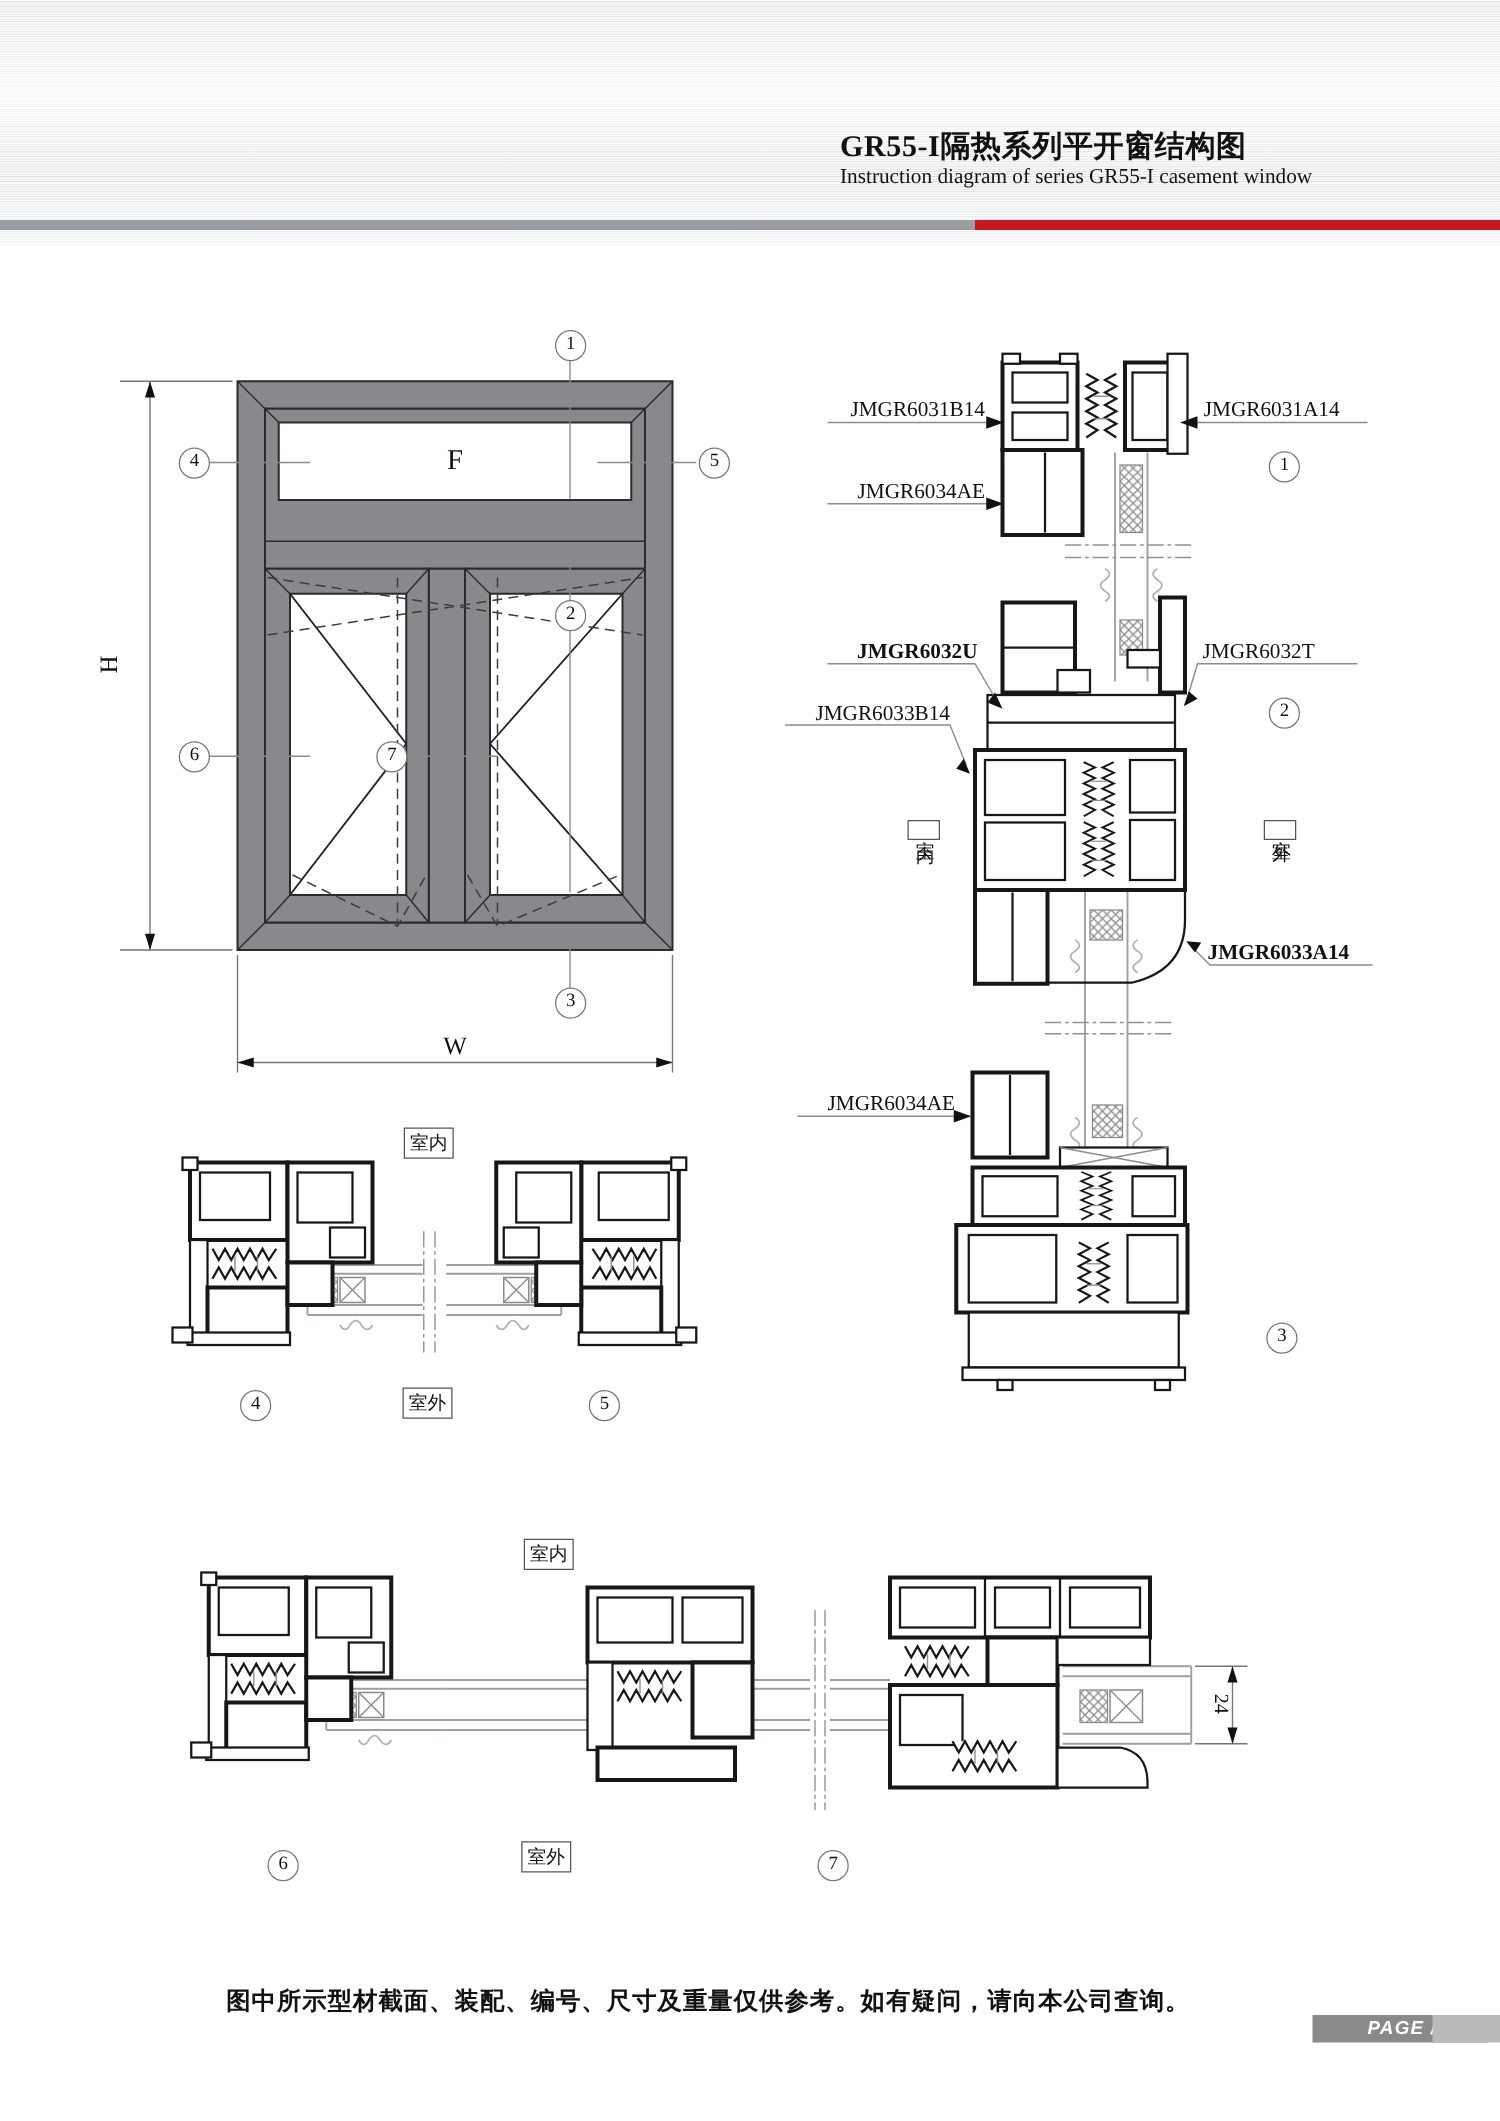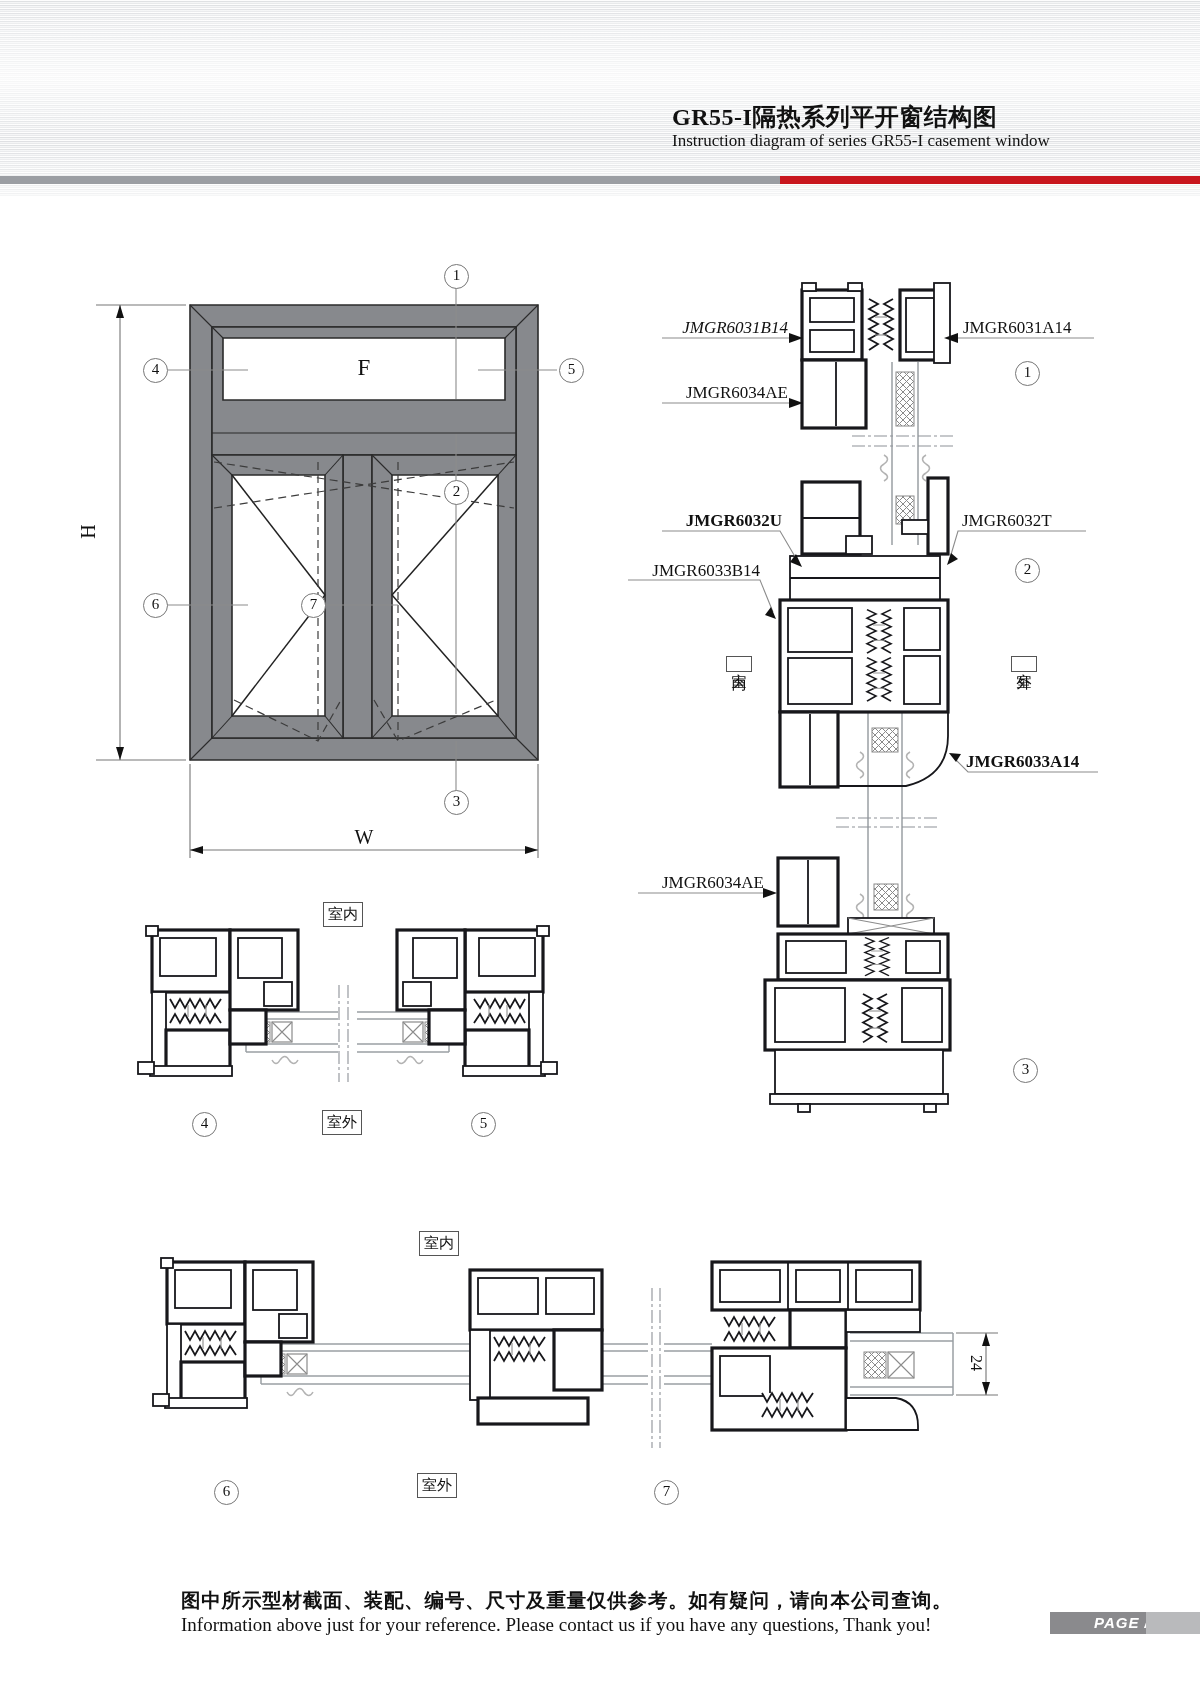--- a/index.html
+++ b/index.html
@@ -279,21 +279,21 @@
   <div class="abs dimlab" style="left:352px;top:826px;width:24px;">W</div>
   <div class="abs dimlab" style="left:352px;top:355px;width:24px;font-size:23px;">F</div>
   <div class="abs co" style="left:444px;top:264px;">1</div>
   <div class="abs co" style="left:444px;top:480px;">2</div>
   <div class="abs co" style="left:444px;top:790px;">3</div>
   <div class="abs co" style="left:143px;top:358px;">4</div>
   <div class="abs co" style="left:559px;top:358px;">5</div>
   <div class="abs co" style="left:143px;top:593px;">6</div>
   <div class="abs co" style="left:301px;top:593px;">7</div>
 
-  <div class="abs pl r" style="left:660px;top:318px;width:128px;font-style:italic;">JMGR6031B14</div>
+  <div class="abs pl r" style="left:660px;top:318px;width:128px;">JMGR6031B14</div>
   <div class="abs pl" style="left:963px;top:318px;width:132px;">JMGR6031A14</div>
   <div class="abs pl r" style="left:660px;top:383px;width:128px;">JMGR6034AE</div>
   <div class="abs pl r" style="left:658px;top:511px;width:124px;font-weight:bold;">JMGR6032U</div>
   <div class="abs pl" style="left:962px;top:511px;width:124px;">JMGR6032T</div>
   <div class="abs pl r" style="left:626px;top:561px;width:134px;">JMGR6033B14</div>
   <div class="abs pl" style="left:966px;top:752px;width:134px;font-weight:bold;">JMGR6033A14</div>
   <div class="abs pl r" style="left:636px;top:873px;width:128px;">JMGR6034AE</div>
   <div class="abs co" style="left:1015px;top:361px;">1</div>
   <div class="abs co" style="left:1015px;top:558px;">2</div>
   <div class="abs co" style="left:1013px;top:1058px;">3</div>
@@ -305,16 +305,15 @@
   <div class="abs co" style="left:192px;top:1112px;">4</div>
   <div class="abs co" style="left:471px;top:1112px;">5</div>
 
   <div class="abs cjkbox" style="left:419px;top:1231px;">室内</div>
   <div class="abs cjkbox" style="left:417px;top:1473px;">室外</div>
   <div class="abs co" style="left:214px;top:1480px;">6</div>
   <div class="abs co" style="left:654px;top:1480px;">7</div>
   <div class="abs" style="left:959px;top:1352px;width:30px;height:22px;font-size:16px;text-align:center;transform:rotate(90deg);">24</div>
 
   <div class="abs note-cn">图中所示型材截面、装配、编号、尺寸及重量仅供参考。如有疑问，请向本公司查询。</div>
-  <div class="abs note-en">Information above just for your reference. Please contact us if you have any questions, Thank you!</div>
   <div class="abs pagebar">PAGE / 029</div>
   <div class="abs pagebar2"></div>
 </div>
 
 </body></html>

